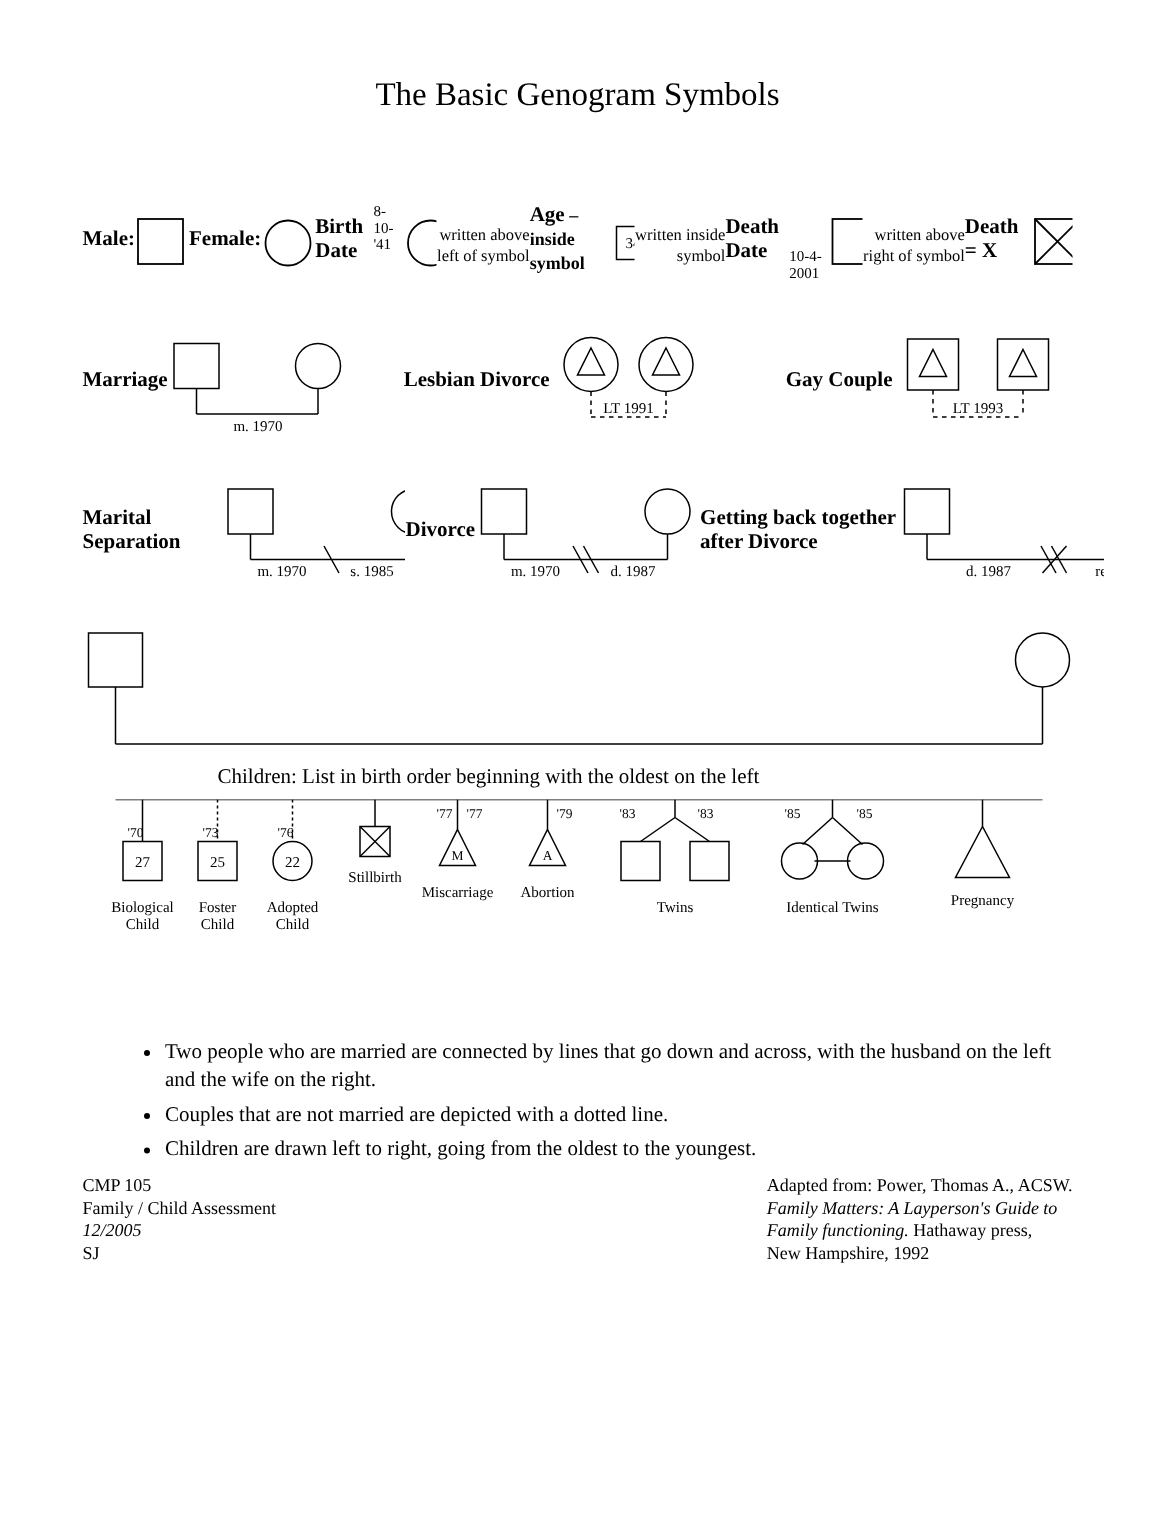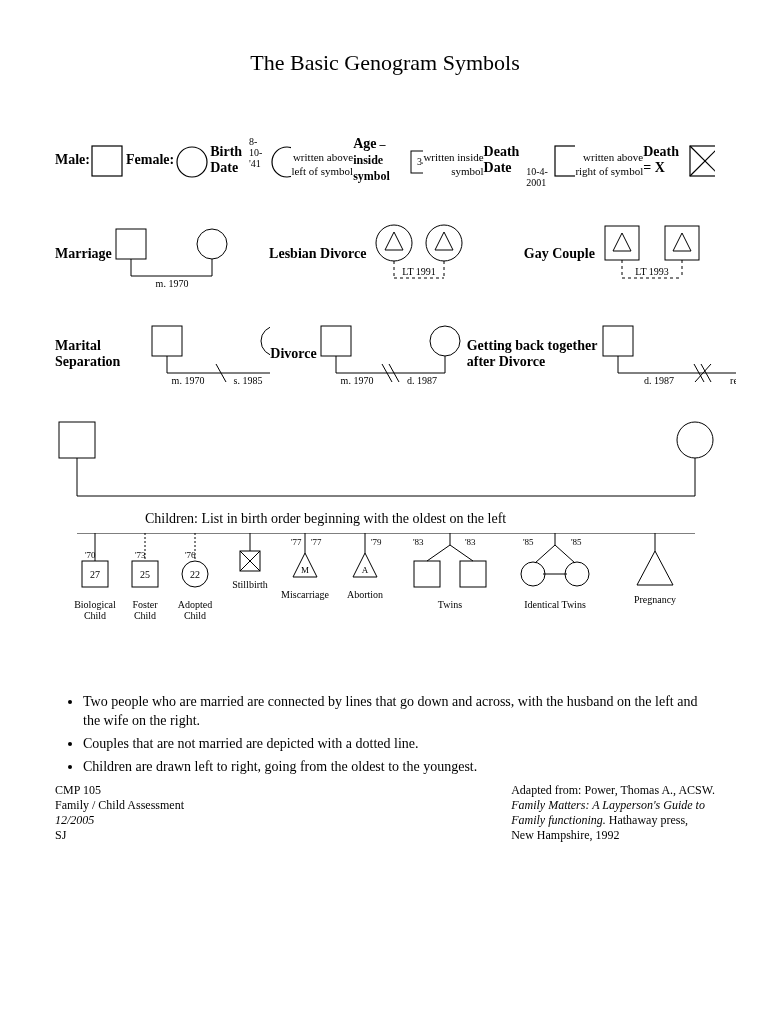--- a/index.html
+++ b/index.html
@@ -52,20 +52,21 @@
     margin-top: 50px;
     font-size: 14px;
   }
   .bullets ul {
     padding-left: 28px;
     margin: 0;
   }
   .bullets li {
     margin-bottom: 4px;
     line-height: 1.35;
+    margin-left: 27px;
   }
   .footer {
     display: flex;
     justify-content: space-between;
     font-size: 12px;
     margin-top: 6px;
   }
   .footer-left { }
   .footer-right { text-align: left; font-style: italic; }
   .children-hdr {

